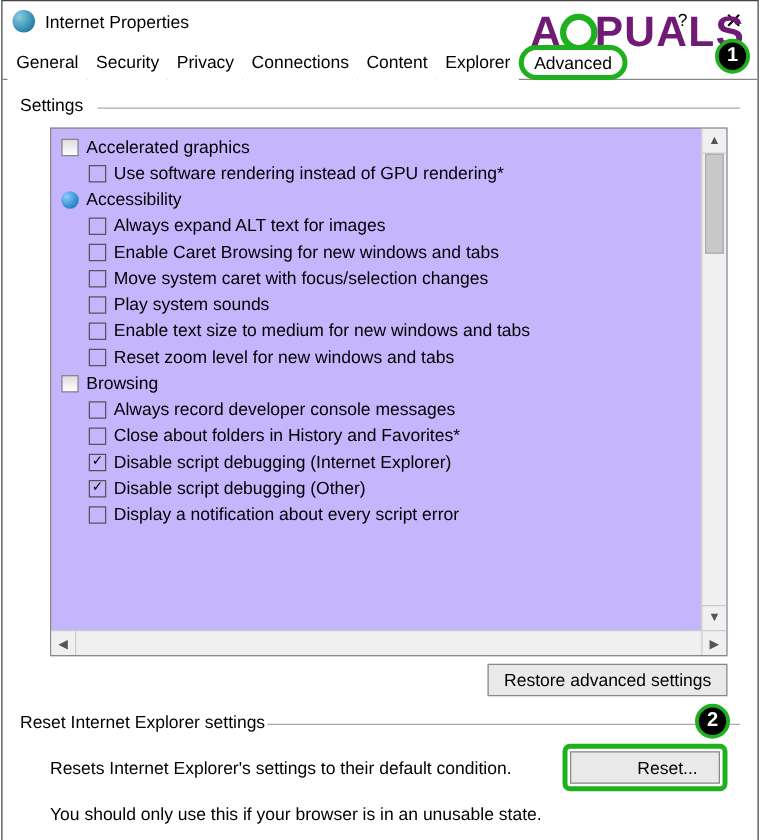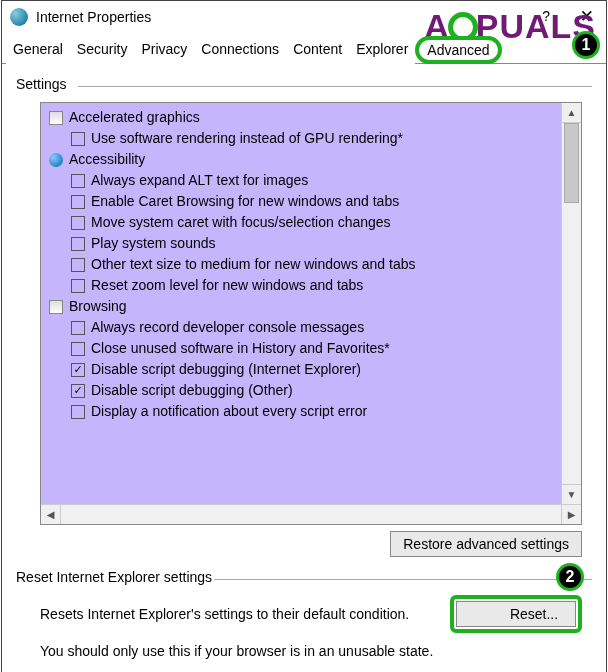--- a/index.html
+++ b/index.html
@@ -104,38 +104,38 @@
         <div class="item">
             <span class="chk"></span>
             <span>Move system caret with focus/selection changes</span>
           </div>
         <div class="item">
             <span class="chk"></span>
             <span>Play system sounds</span>
           </div>
         <div class="item">
             <span class="chk"></span>
-            <span>Other text size to medium for new windows and tabs</span>
+            <span>Enable text size to medium for new windows and tabs</span>
           </div>
         <div class="item">
             <span class="chk"></span>
             <span>Reset zoom level for new windows and tabs</span>
           </div>
 
         <div class="cat">
           <span class="sq"></span>
           <span>Browsing</span>
         </div>
         <div class="item">
             <span class="chk"></span>
             <span>Always record developer console messages</span>
           </div>
         <div class="item">
             <span class="chk"></span>
-            <span>Close unused software in History and Favorites*</span>
+            <span>Close about folders in History and Favorites*</span>
           </div>
         <div class="item">
             <span class="chk checked"></span>
             <span>Disable script debugging (Internet Explorer)</span>
           </div>
         <div class="item">
             <span class="chk checked"></span>
             <span>Disable script debugging (Other)</span>
           </div>
         <div class="item">

